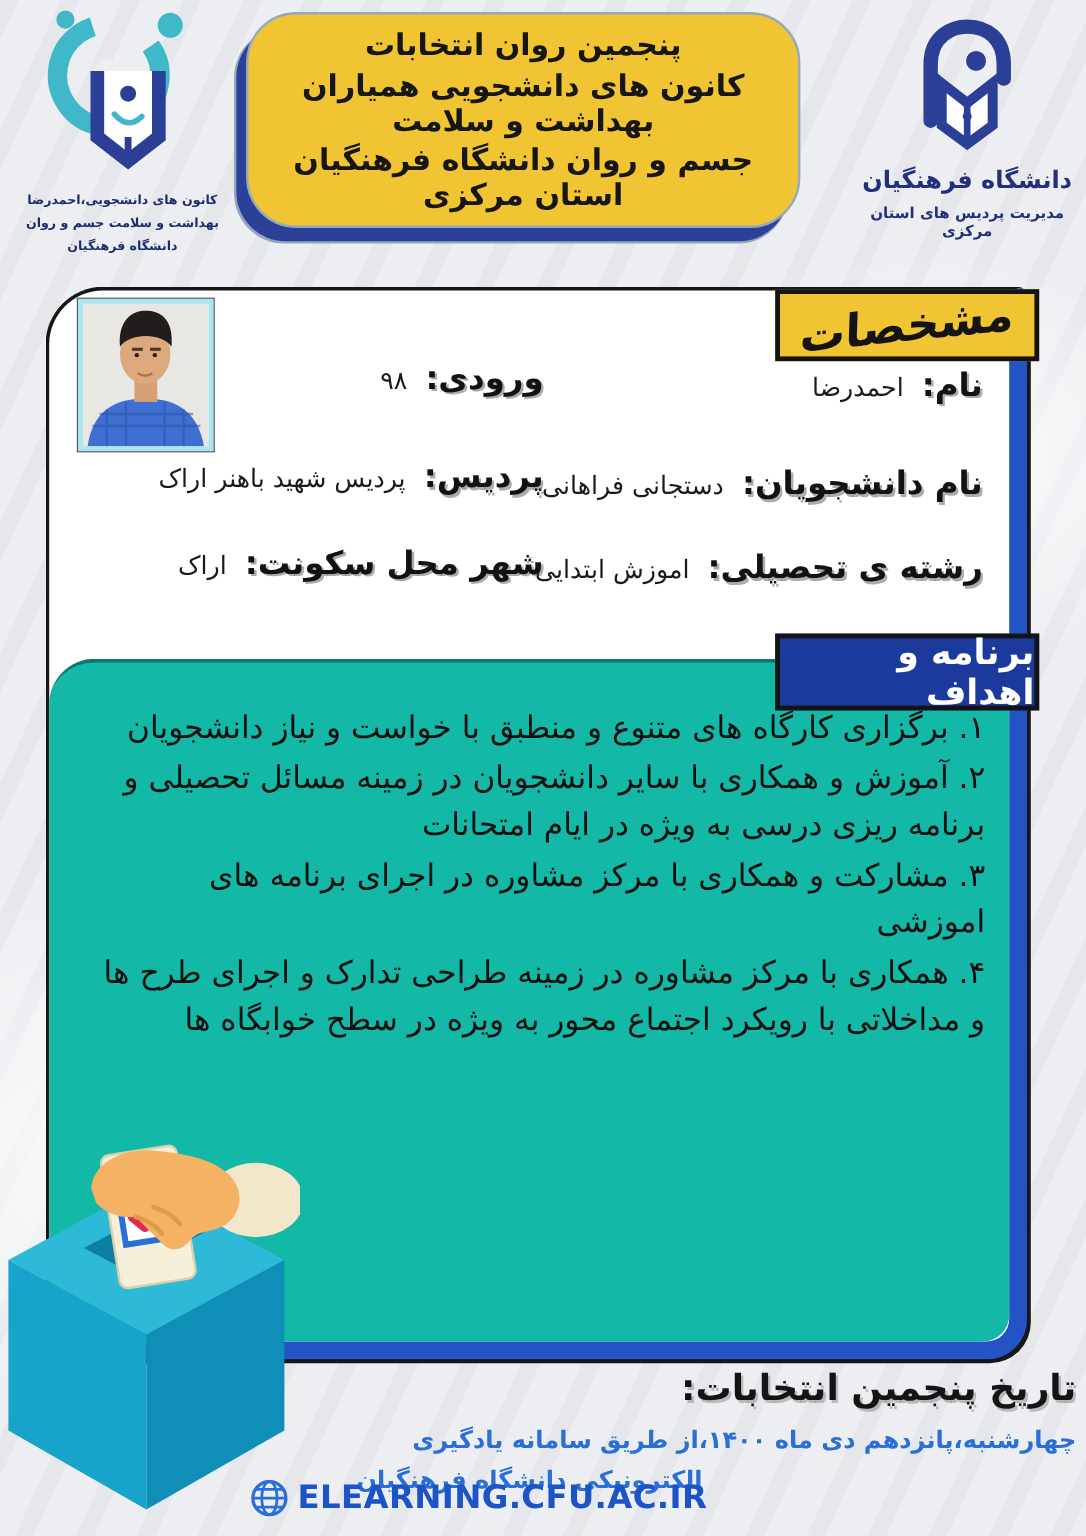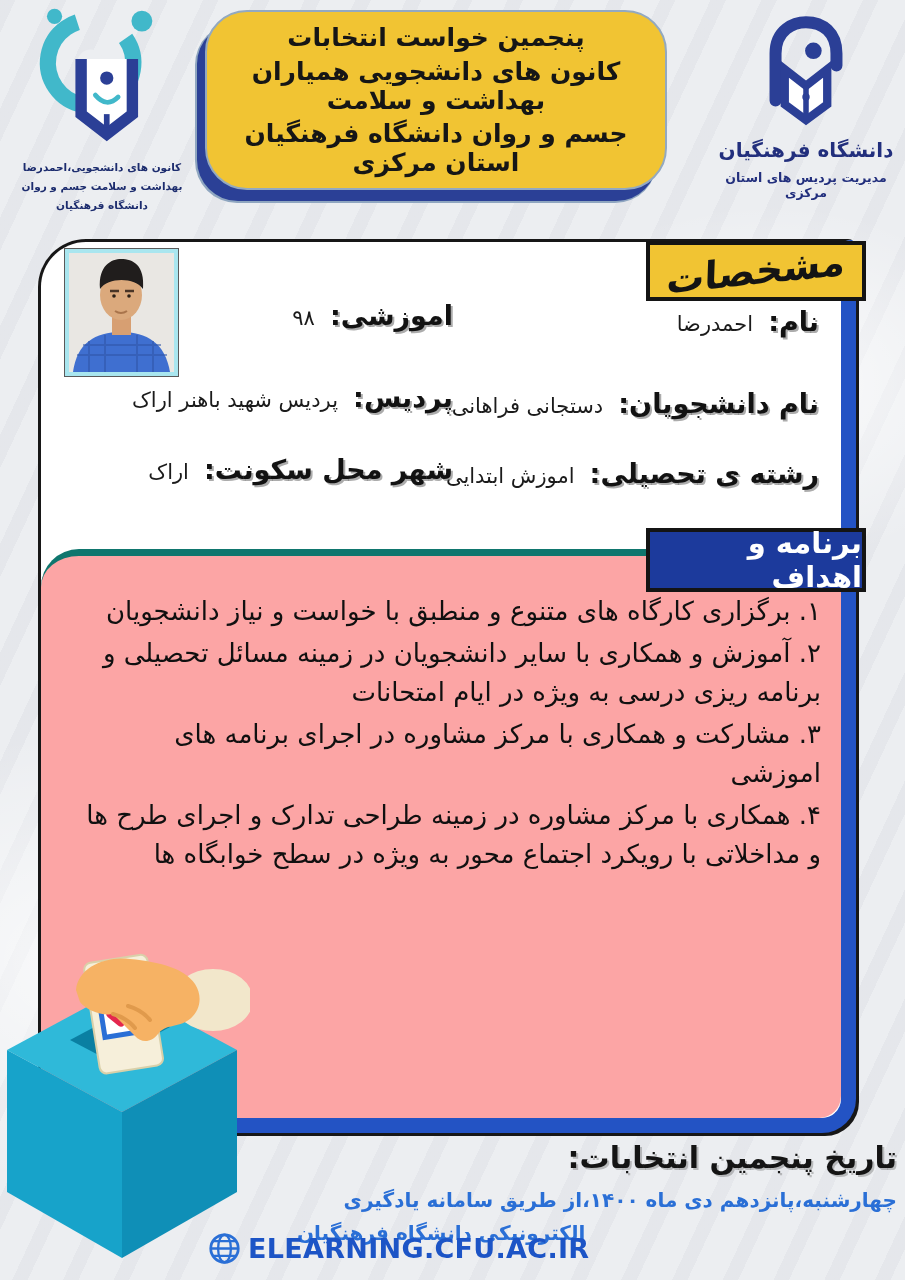--- a/index.html
+++ b/index.html
@@ -34,21 +34,21 @@
   
   #main-frame{
     left:38px;top:239px;width:818px;height:894px;box-sizing:border-box;
     background:#ffffff;border:3px solid #171717;
     border-right:15px solid #2353c4;border-bottom:15px solid #2353c4;
     border-radius:48px 8px 34px 38px;
     box-shadow:3px 3px 0 0 #171717;
   }
   #goals-area{
     position:absolute;left:0;right:0;bottom:0;top:307px;
-    background:#fca5a5;border-top:7px solid #0f766e;
+    background:#14b8a6;border-top:3px solid #0f766e;
     border-radius:38px 4px 22px 26px;box-sizing:border-box;
   }
   #goals-list{
     position:absolute;top:36px;left:44px;right:20px;
     direction:rtl;text-align:right;font-size:26px;line-height:1.52;color:#101010;
   }
   #goals-list .gi{margin-bottom:2px;}
 
   
   #photo{
@@ -103,21 +103,21 @@
     <path d="M 73 96 q 12 14 24 2" fill="none" stroke="#41b8ca" stroke-width="5" stroke-linecap="round"></path>
     <path d="M 85 116 v 14" stroke="#2b3f96" stroke-width="6"></path>
   </svg>
   <div class="caps">
     <div>کانون های دانشجویی،احمدرضا بهداشت و سلامت جسم و روان</div>
     <div>دانشگاه فرهنگیان</div>
   </div>
 </div>
 
 <div id="banner" class="abs">
-  <div class="bl">پنجمین خواست انتخابات</div>
+  <div class="bl">پنجمین روان انتخابات</div>
   <div class="bl">کانون های دانشجویی همیاران بهداشت و سلامت</div>
   <div class="bl">جسم و روان دانشگاه فرهنگیان استان مرکزی</div>
 </div>
 
 <div id="logo-right" class="abs">
   <svg width="102" height="120" viewBox="0 0 110 130">
     <path d="M 22 96 V 45 C 22 19 42 11 55 11 C 73 11 88 22 88 45 V 58" fill="none" stroke="#2b3f96" stroke-width="13" stroke-linecap="round"></path>
     <circle cx="63" cy="42" r="9" fill="#2b3f96"></circle>
     <path d="M 32 62 L 55 80 L 78 62 L 78 100 L 55 117 L 32 100 Z" fill="#ffffff" stroke="#2b3f96" stroke-width="9"></path>
     <path d="M 55 80 V 117" stroke="#2b3f96" stroke-width="6"></path>
@@ -151,21 +151,21 @@
   <div class="field f-r2">
     <span class="flabel">نام دانشجویان:</span>
     <span class="fvalue">دستجانی فراهانی</span>
   </div>
   <div class="field f-r3">
     <span class="flabel">رشته ی تحصیلی:</span>
     <span class="fvalue">اموزش ابتدایی</span>
   </div>
 
   <div class="field f-l1">
-    <span class="flabel">اموزشی:</span>
+    <span class="flabel">ورودی:</span>
     <span class="fvalue">۹۸</span>
   </div>
   <div class="field f-l2">
     <span class="flabel">پردیس:</span>
     <span class="fvalue">پردیس شهید باهنر اراک</span>
   </div>
   <div class="field f-l3">
     <span class="flabel">شهر محل سکونت:</span>
     <span class="fvalue">اراک</span>
   </div>

